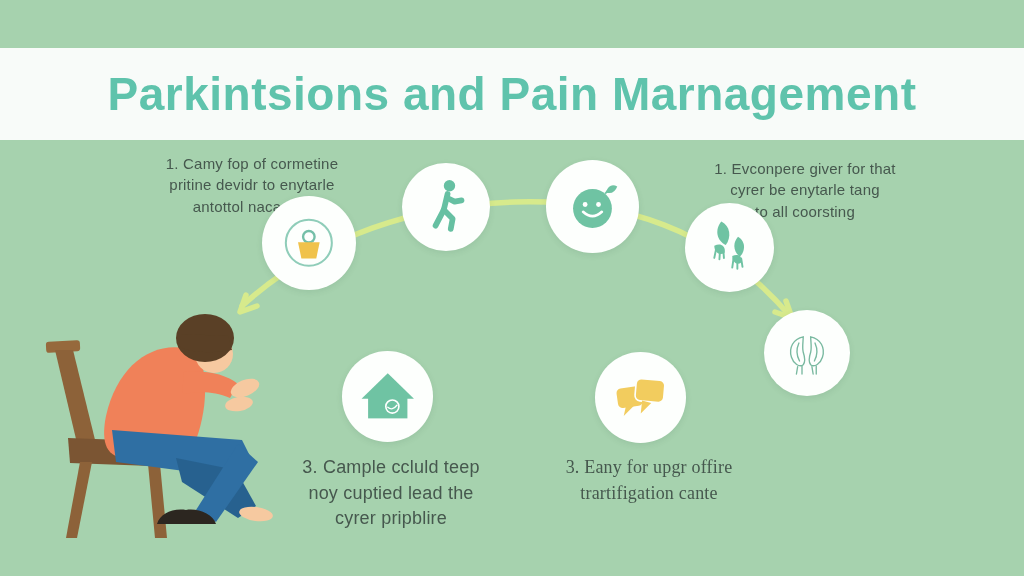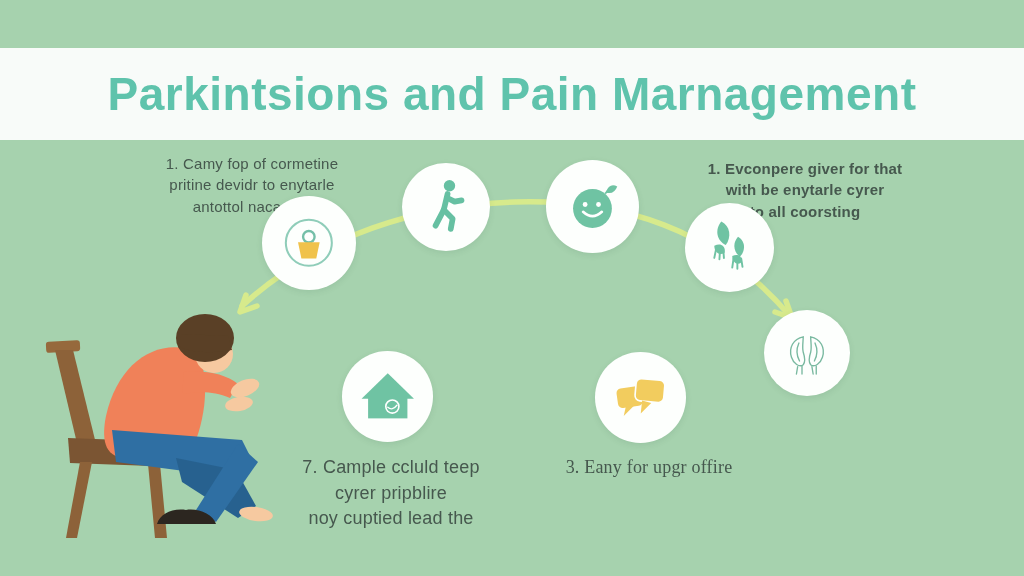--- a/index.html
+++ b/index.html
@@ -15,21 +15,21 @@
   .title{
     font-size:46px;font-weight:700;color:#5fc3ac;letter-spacing:.5px;
     white-space:nowrap;
   }
   .step-text{
     position:absolute;color:#46584e;font-size:15px;line-height:1.42;
     text-align:center;letter-spacing:.2px;
   }
   .step-text div{white-space:nowrap;}
   #t1{left:112px;top:153px;width:280px;}
-  #t2{left:676px;top:158px;width:258px;font-weight:bold;}
+  #t2{left:676px;top:158px;width:258px;}
   #t3{left:282px;top:455px;width:218px;font-size:18px;}
   #t4{left:542px;top:455px;width:214px;font-size:18px;font-family:Liberation Serif, serif;}
   .icon-circle{
     position:absolute;background:#fdfffd;border-radius:50%;
     box-shadow:0 2px 6px rgba(40,80,60,.10);
     display:flex;align-items:center;justify-content:center;
   }
   .icon-circle svg{width:72%;height:72%;}
   #c-lock  {left:262px;top:196px;width:94px;height:94px;}
   #c-walk  {left:402px;top:163px;width:88px;height:88px;}
@@ -90,30 +90,31 @@
     <div class="title">Parkintsions and Pain Marnagement</div>
   </div>
 
   <div class="step-text" id="t1">
     <div>1. Camy fop of cormetine</div>
     <div>pritine devidr to enytarle</div>
     <div>antottol nacagers</div>
   </div>
   <div class="step-text" id="t2">
     <div>1. Evconpere giver for that</div>
-    <div>with be enytarle cyrer</div>
+    <div>cyrer be enytarle tang</div>
     <div>to all coorsting</div>
   </div>
   <div class="step-text" id="t3">
-    <div>7. Cample ccluld teep</div>
+    <div>3. Cample ccluld teep</div>
+    <div>noy cuptied lead the</div>
     <div>cyrer pripblire</div>
-    <div>noy cuptied lead the</div>
   </div>
   <div class="step-text" id="t4">
     <div>3. Eany for upgr offire</div>
+    <div>trartifigation cante</div>
   </div>
 
   <div class="icon-circle" id="c-lock">
     <svg viewBox="0 0 100 100">
       <circle cx="50" cy="50" r="34" fill="none" stroke="#8fcdb9" stroke-width="3"></circle>
       <circle cx="50" cy="41" r="8.5" fill="none" stroke="#74bfa8" stroke-width="3.5"></circle>
       <polygon points="34,49 66,49 61,73 39,73" fill="#f0c24b"></polygon>
     </svg>
   </div>
 

